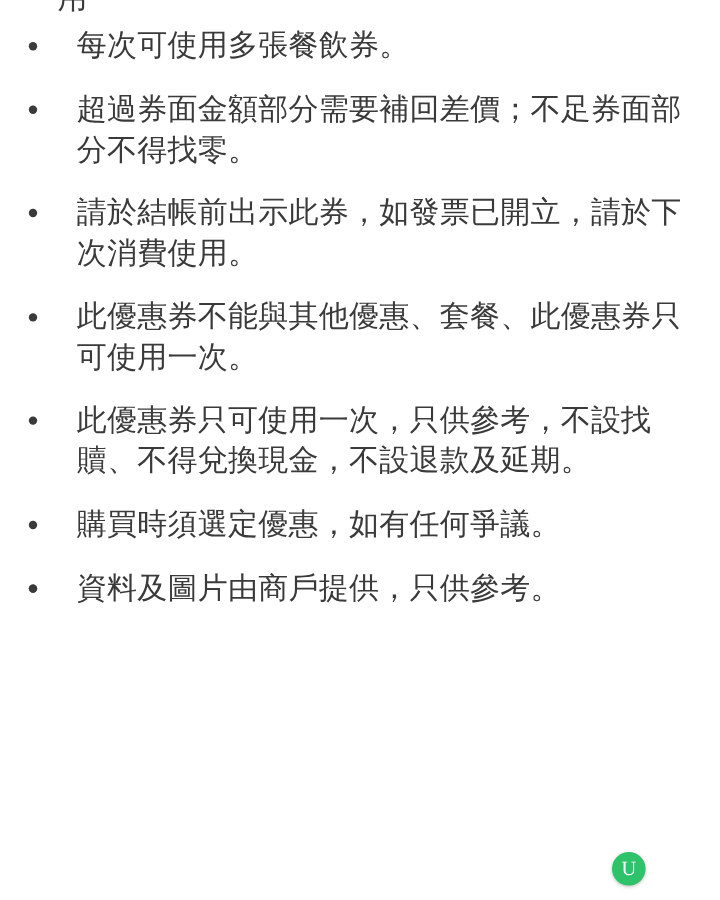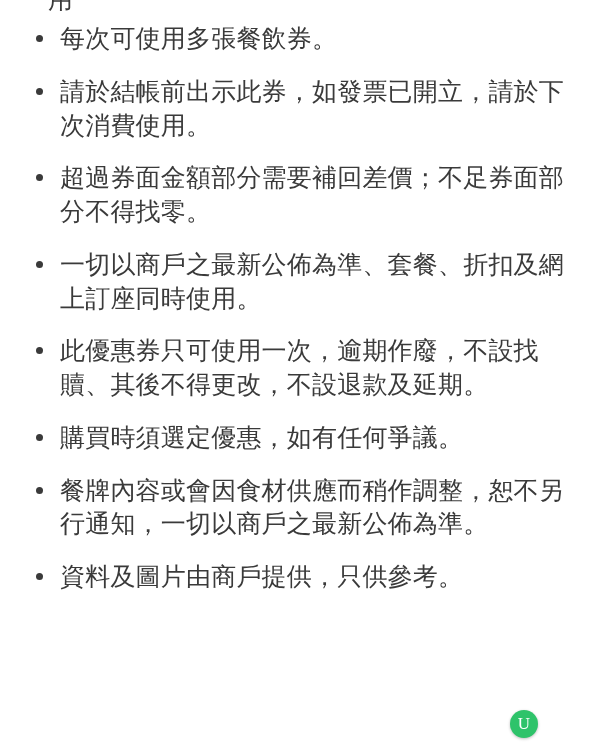--- a/index.html
+++ b/index.html
@@ -40,23 +40,23 @@
     margin: 0;
     padding: 0;
     position: absolute;
     top: 22px;
     left: 0;
     width: 600px;
   }
 
   ul.terms > li {
     position: relative;
-    padding-left: 48px;
+    padding-left: 64px;
     padding-right: 18px;
-    margin: 0 0 19px 12px;
+    margin: 0 0 19px 0;
     font-size: 25px;
     line-height: 1.35;
     color: #3a3a3a;
     letter-spacing: 0.2px;
   }
 
   ul.terms > li .bullet {
     position: absolute;
     left: 24px;
     top: 13px;
@@ -105,41 +105,40 @@
 
   <div class="top-clipped">用</div>
 
   <ul class="terms">
     <li>
       <span class="bullet"></span>
       <span>每次可使用多張餐飲券。</span>
     </li>
     <li>
       <span class="bullet"></span>
+      <span>超過券面金額部分需要補回差價；不足券面部分不得找零。</span>
+    </li>
+    <li>
+      <span class="bullet"></span>
       <span>請於結帳前出示此券，如發票已開立，請於下次消費使用。</span>
     </li>
     <li>
       <span class="bullet"></span>
-      <span>超過券面金額部分需要補回差價；不足券面部分不得找零。</span>
+      <span>此優惠券不能與其他優惠、套餐、此優惠券只可使用一次。</span>
     </li>
     <li>
       <span class="bullet"></span>
-      <span>一切以商戶之最新公佈為準、套餐、折扣及網上訂座同時使用。</span>
-    </li>
-    <li>
-      <span class="bullet"></span>
-      <span>此優惠券只可使用一次，逾期作廢，不設找贖、其後不得更改，不設退款及延期。</span>
+      <span>此優惠券只可使用一次，只供參考，不設找贖、不得兌換現金，不設退款及延期。</span>
     </li>
     <li>
       <span class="bullet"></span>
       <span>購買時須選定優惠，如有任何爭議。</span>
     </li>
     <li>
       <span class="bullet"></span>
-      <span>餐牌內容或會因食材供應而稍作調整，恕不另行通知，一切以商戶之最新公佈為準。</span>
     </li>
     <li>
       <span class="bullet"></span>
       <span>資料及圖片由商戶提供，只供參考。</span>
     </li>
   </ul>
 
   <div class="badge" style="background: rgb(46, 195, 106);">U</div>
 
   <div class="bottom-cut"></div>

